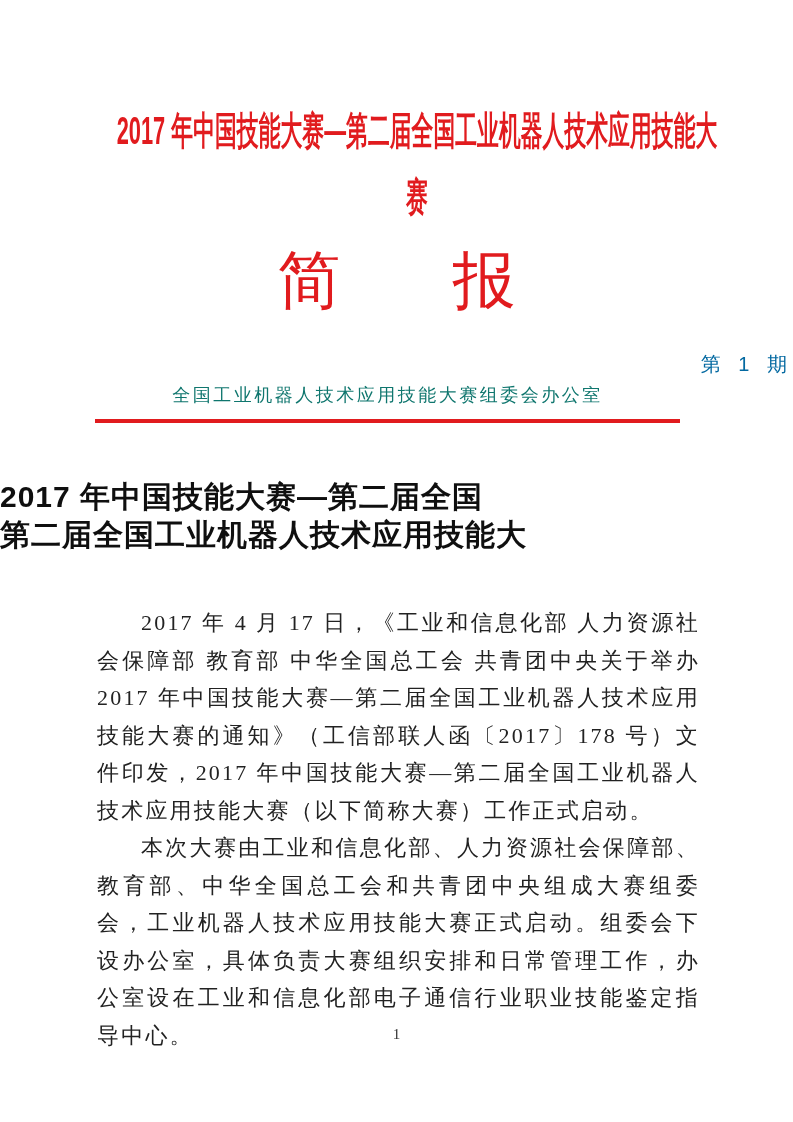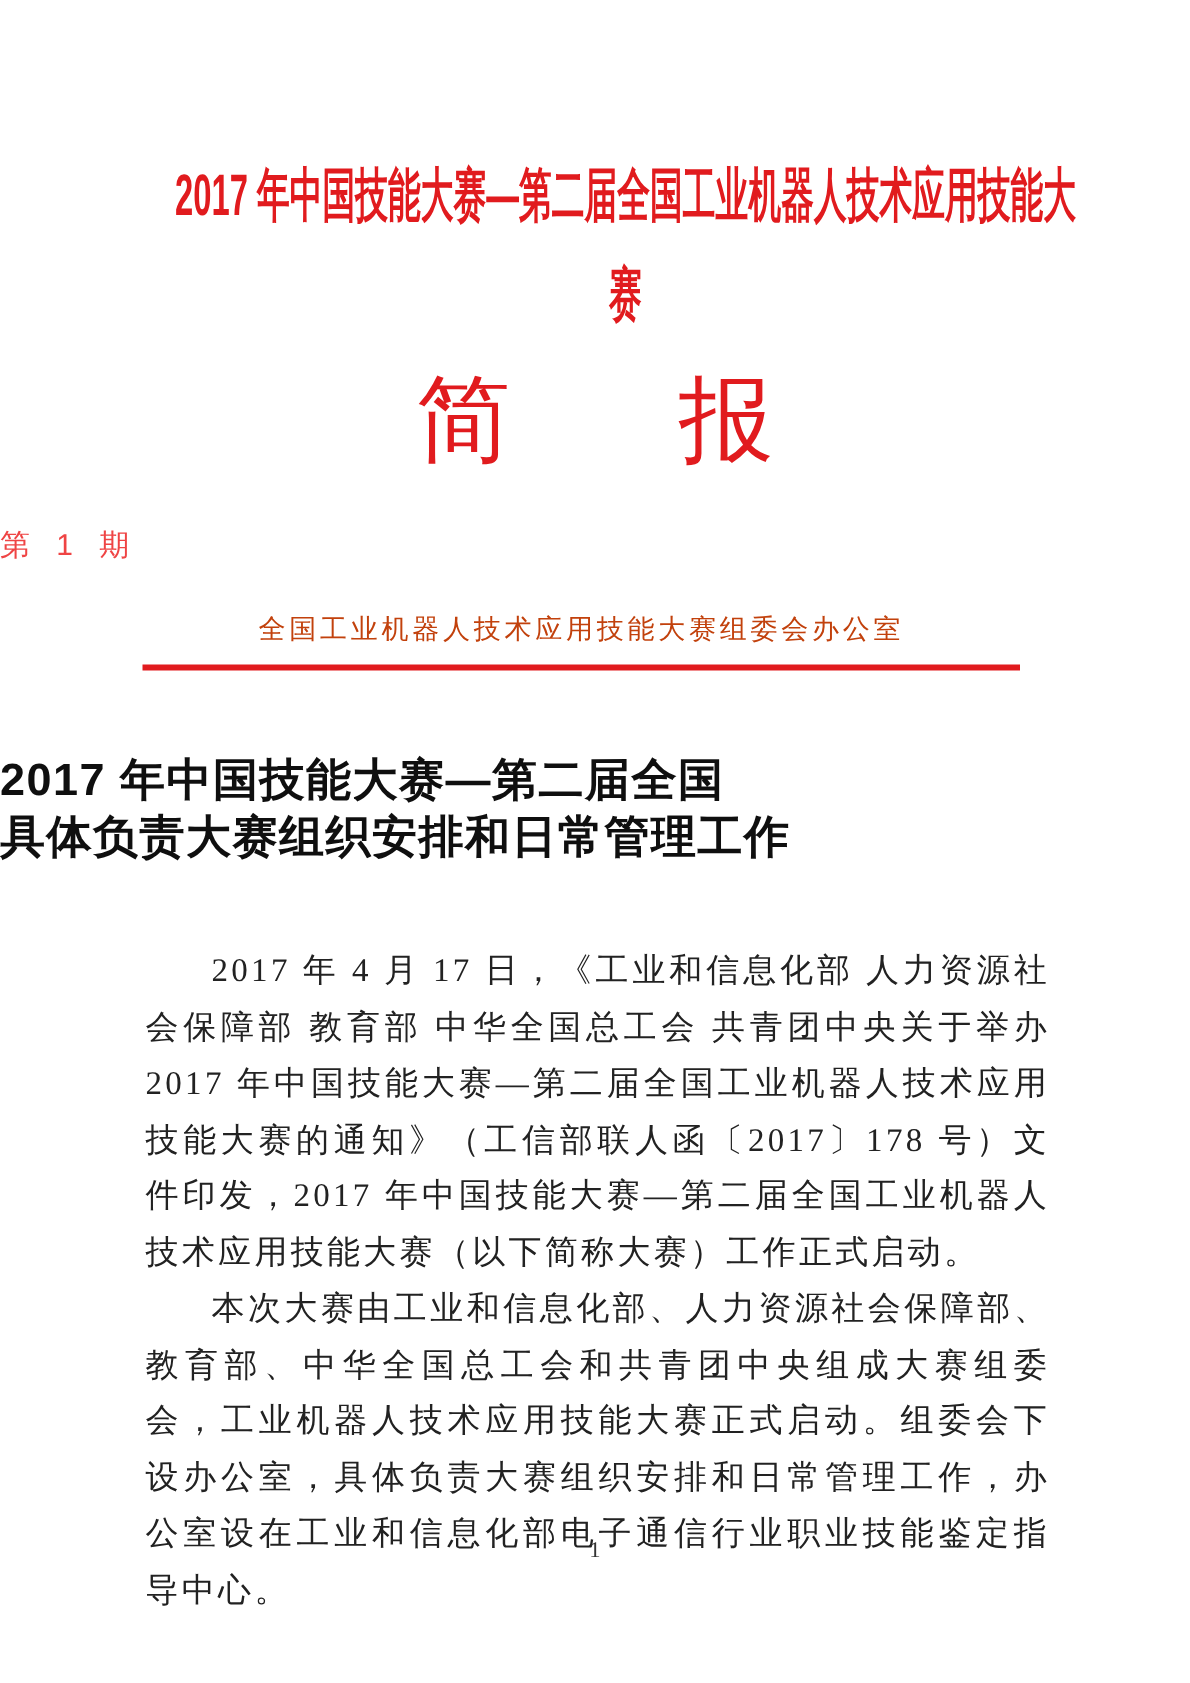--- a/index.html
+++ b/index.html
@@ -45,39 +45,39 @@
     font-size: 63px;
     line-height: 76px;
     color: #e11b1e;
     font-weight: normal;
   }
   
   .issue-line {
     margin-top: 32px;
     height: 28px;
     line-height: 28px;
-    text-align: left;
+    text-align: right;
     font-family: "Liberation Sans", "DejaVu Sans", sans-serif;
     font-size: 20px;
     letter-spacing: 6px;
-    color: #ef4444;
+    color: #0369a1;
   }
   
   .office-line {
     margin-left: 95px;
     width: 585px;
-    margin-top: 28px;
+    margin-top: 4px;
     height: 26px;
     line-height: 26px;
     display: flex;
     justify-content: center;
     align-items: baseline;
     font-size: 18px;
     letter-spacing: 2.5px;
-    color: #c2410c;
+    color: #0f766e;
     white-space: nowrap;
     gap: 26px;
   }
   .office-line .date { margin-left: 22px; }
   
   .red-rule {
     margin-left: 95px;
     margin-top: 11px;
     width: 585px;
     height: 4px;
@@ -141,21 +141,21 @@
   <div class="issue-line">第 1 期</div>
 
   <div class="office-line">
     <span class="office">全国工业机器人技术应用技能大赛组委会办公室</span>
   </div>
 
   <div class="red-rule"></div>
 
   <div class="article-heading">
     <div>2017 年中国技能大赛—第二届全国</div>
-    <div>具体负责大赛组织安排和日常管理工作</div>
+    <div>第二届全国工业机器人技术应用技能大</div>
   </div>
 
   <div class="article-body">
     <p>2017 年 4 月 17 日，《工业和信息化部 人力资源社会保障部 教育部 中华全国总工会 共青团中央关于举办 2017 年中国技能大赛—第二届全国工业机器人技术应用技能大赛的通知》（工信部联人函〔2017〕178 号）文件印发，2017 年中国技能大赛—第二届全国工业机器人技术应用技能大赛（以下简称大赛）工作正式启动。</p>
     <p>本次大赛由工业和信息化部、人力资源社会保障部、教育部、中华全国总工会和共青团中央组成大赛组委会，工业机器人技术应用技能大赛正式启动。组委会下设办公室，具体负责大赛组织安排和日常管理工作，办公室设在工业和信息化部电子通信行业职业技能鉴定指导中心。</p>
   </div>
 
   <div class="page-footer">1</div>
 
 </div>

